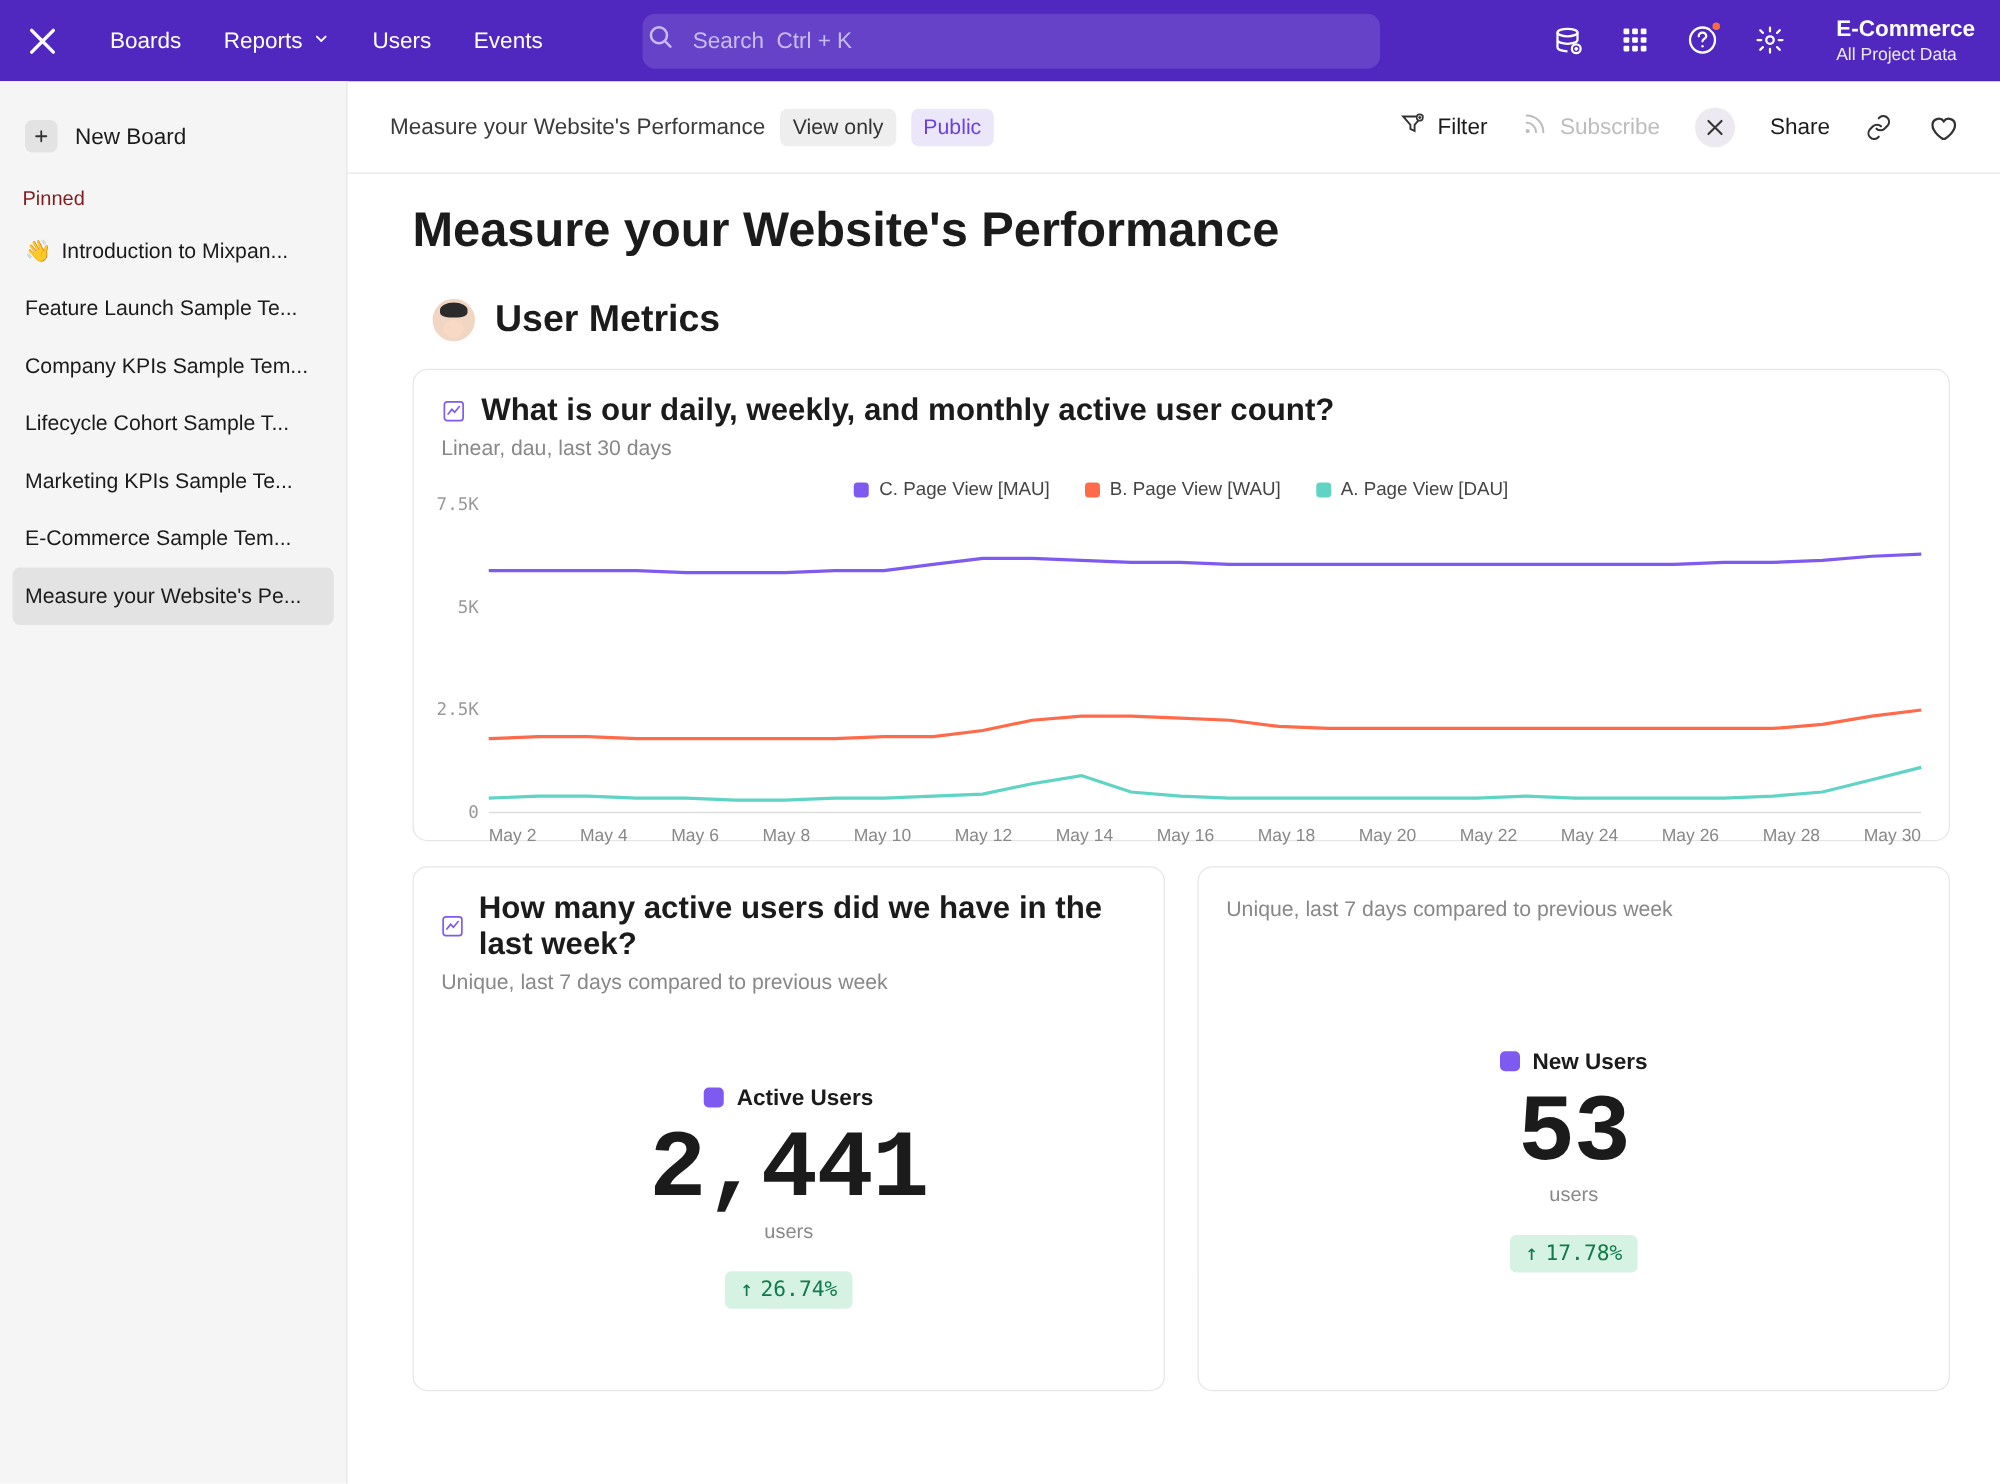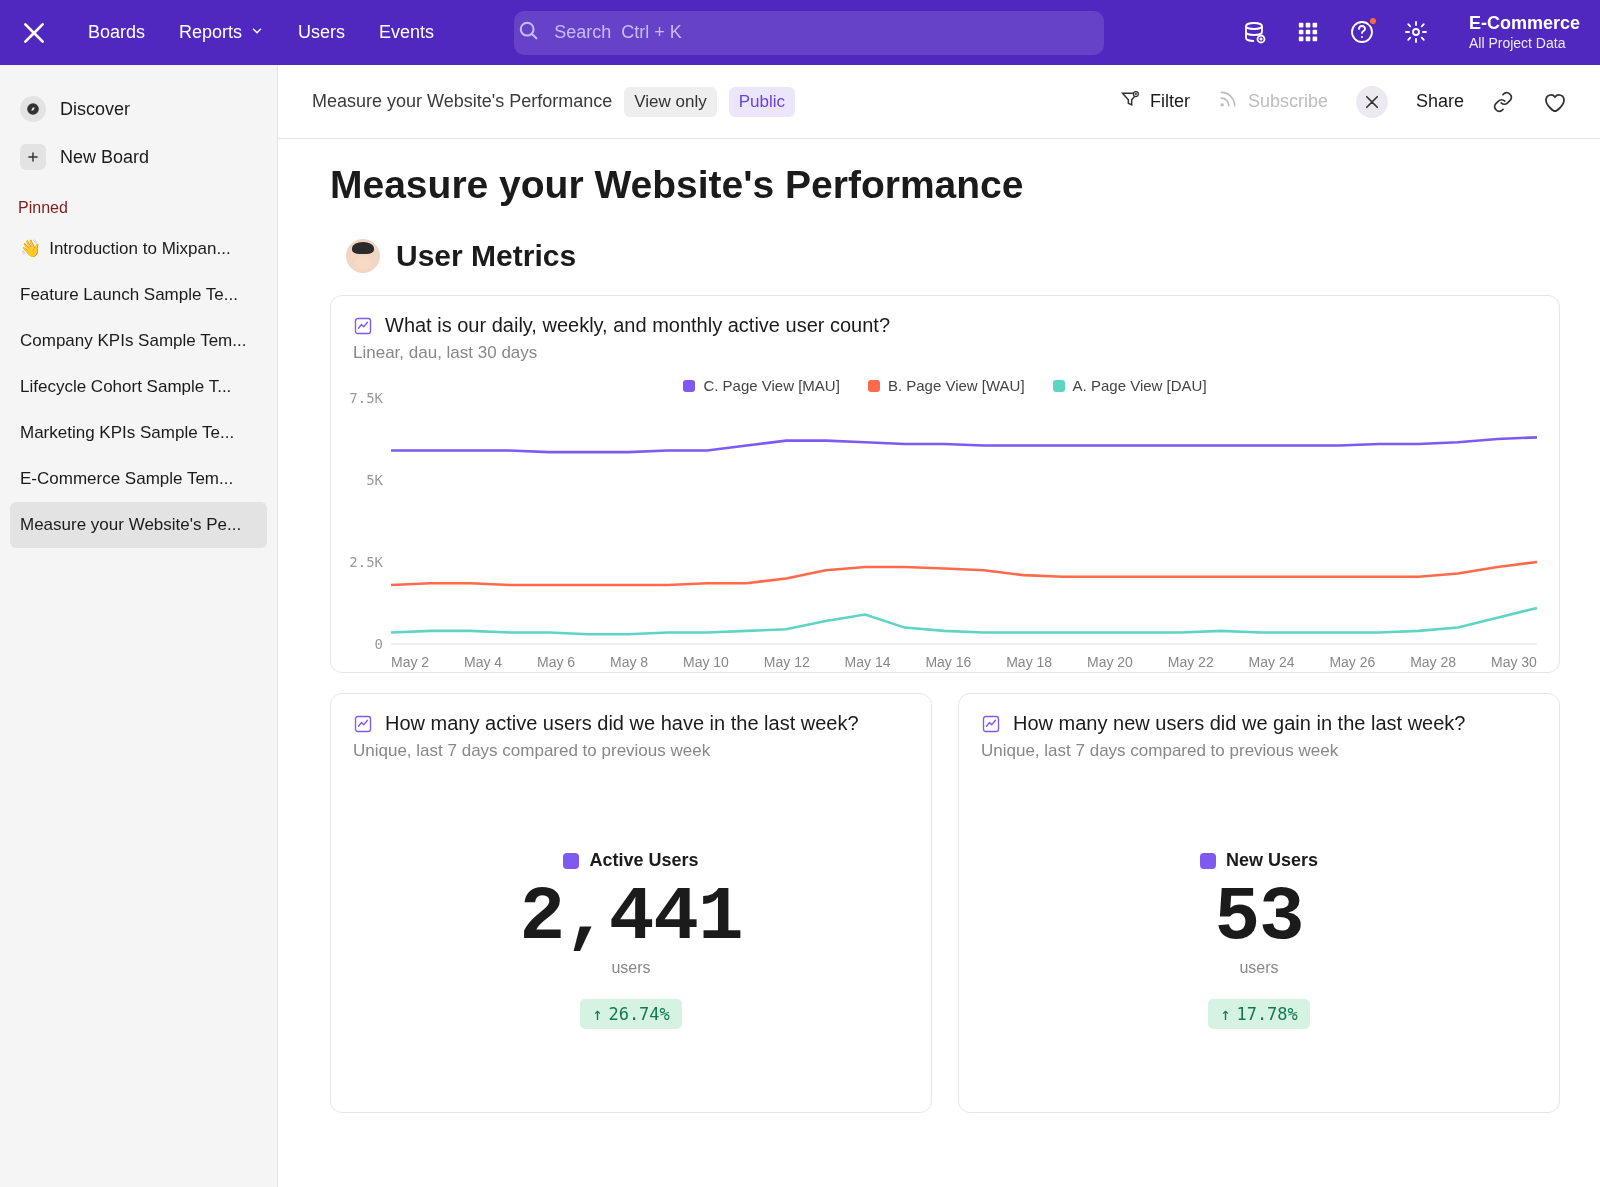--- a/index.html
+++ b/index.html
@@ -46,21 +46,21 @@
   .page-title { font-size:39px; font-weight:700; margin-bottom:32px;}
   .section-title-row { display:flex; align-items:center; gap:16px; margin: 24px 0 22px 16px;}
   .section-title-row .avatar { width:34px; height:34px; border-radius:50%; background:#f2d6c4; position:relative; overflow:hidden;}
   .section-title-row .avatar::before{content:"";position:absolute;top:3px;left:6px;width:22px;height:12px;background:#2b2b2b;border-radius:60% 60% 40% 40%;}
   .section-title-row .avatar::after{content:"";position:absolute;bottom:3px;left:9px;width:16px;height:14px;background:#f8d9c6;border-radius:50%;}
   .section-title { font-size:30px; font-weight:700;}
 
   .card { border:1px solid #e6e6e6; border-radius:12px; background:#fff; }
   .card-head { padding:18px 22px 6px; }
   .card-title-row { display:flex; align-items:center; gap:12px; }
-  .card-title { font-size:20px; font-weight:400;}
+  .card-title { font-size:25px; font-weight:700;}
   .card-sub { font-size:17px; color:#888; margin-top:6px;}
   .card-icon { width:20px; height:20px; display:flex; align-items:center; justify-content:center; color:#7f5af0;}
 
   
   .chart-card { height:378px; }
   .legend-row { display:flex; justify-content:center; gap:28px; font-size:15px; color:#444; padding:8px 0 4px;}
   .legend-item { display:flex; align-items:center; gap:8px;}
   .swatch { width:12px; height:12px; border-radius:3px; }
 
   
@@ -159,29 +159,20 @@
     <div class="workspace">
       <div class="ws1">E-Commerce</div>
       <div class="ws2">All Project Data</div>
     </div>
   </div>
 </div>
 
 <div class="shell">
 
   <div class="sidebar">
-    <div class="navbtn">
-      <div class="circle">
-        <svg width="14" height="14" viewBox="0 0 24 24">
-            <circle cx="12" cy="12" r="10" fill="#333"></circle>
-            <path d="M15 9l-2 5-4 1 2-5z" fill="#e3e3e3"></path>
-          </svg>
-      </div>
-      <span>Discover</span>
-    </div>
     <div class="navbtn">
       <div class="square">
         <svg width="14" height="14" viewBox="0 0 24 24">
             <path d="M12 5v14M5 12h14" stroke="#333" stroke-width="2.5" stroke-linecap="round"></path>
           </svg>
       </div>
       <span>New Board</span>
     </div>
     <div class="section-label">Pinned</div>
     <div id="pinned-list">
@@ -345,29 +336,20 @@
               <div class="stat-number">2,441</div>
               <div class="stat-unit">users</div>
               <div class="stat-delta">
                   <span>↑</span>
                   <span>26.74%</span>
                 </div>
             </div>
           </div>
           <div class="card stat-card">
             <div class="card-head">
-              <div class="card-title-row">
-                <span class="card-icon">
-                    <svg width="18" height="18" viewBox="0 0 24 24">
-                      <rect x="2" y="2" width="20" height="20" rx="3" stroke="#7f5af0" stroke-width="1.8" fill="none"></rect>
-                      <path d="M6 15l4-5 3 3 5-6" stroke="#7f5af0" stroke-width="1.8" fill="none" stroke-linecap="round"></path>
-                    </svg>
-                  </span>
-                <span class="card-title">How many new users did we gain in the last week?</span>
-              </div>
               <div class="card-sub">Unique, last 7 days compared to previous week</div>
             </div>
             <div class="stat-body">
               <div class="stat-label-row">
                   <span class="stat-swatch"></span>
                   <span>New Users</span>
                 </div>
               <div class="stat-number">53</div>
               <div class="stat-unit">users</div>
               <div class="stat-delta">

